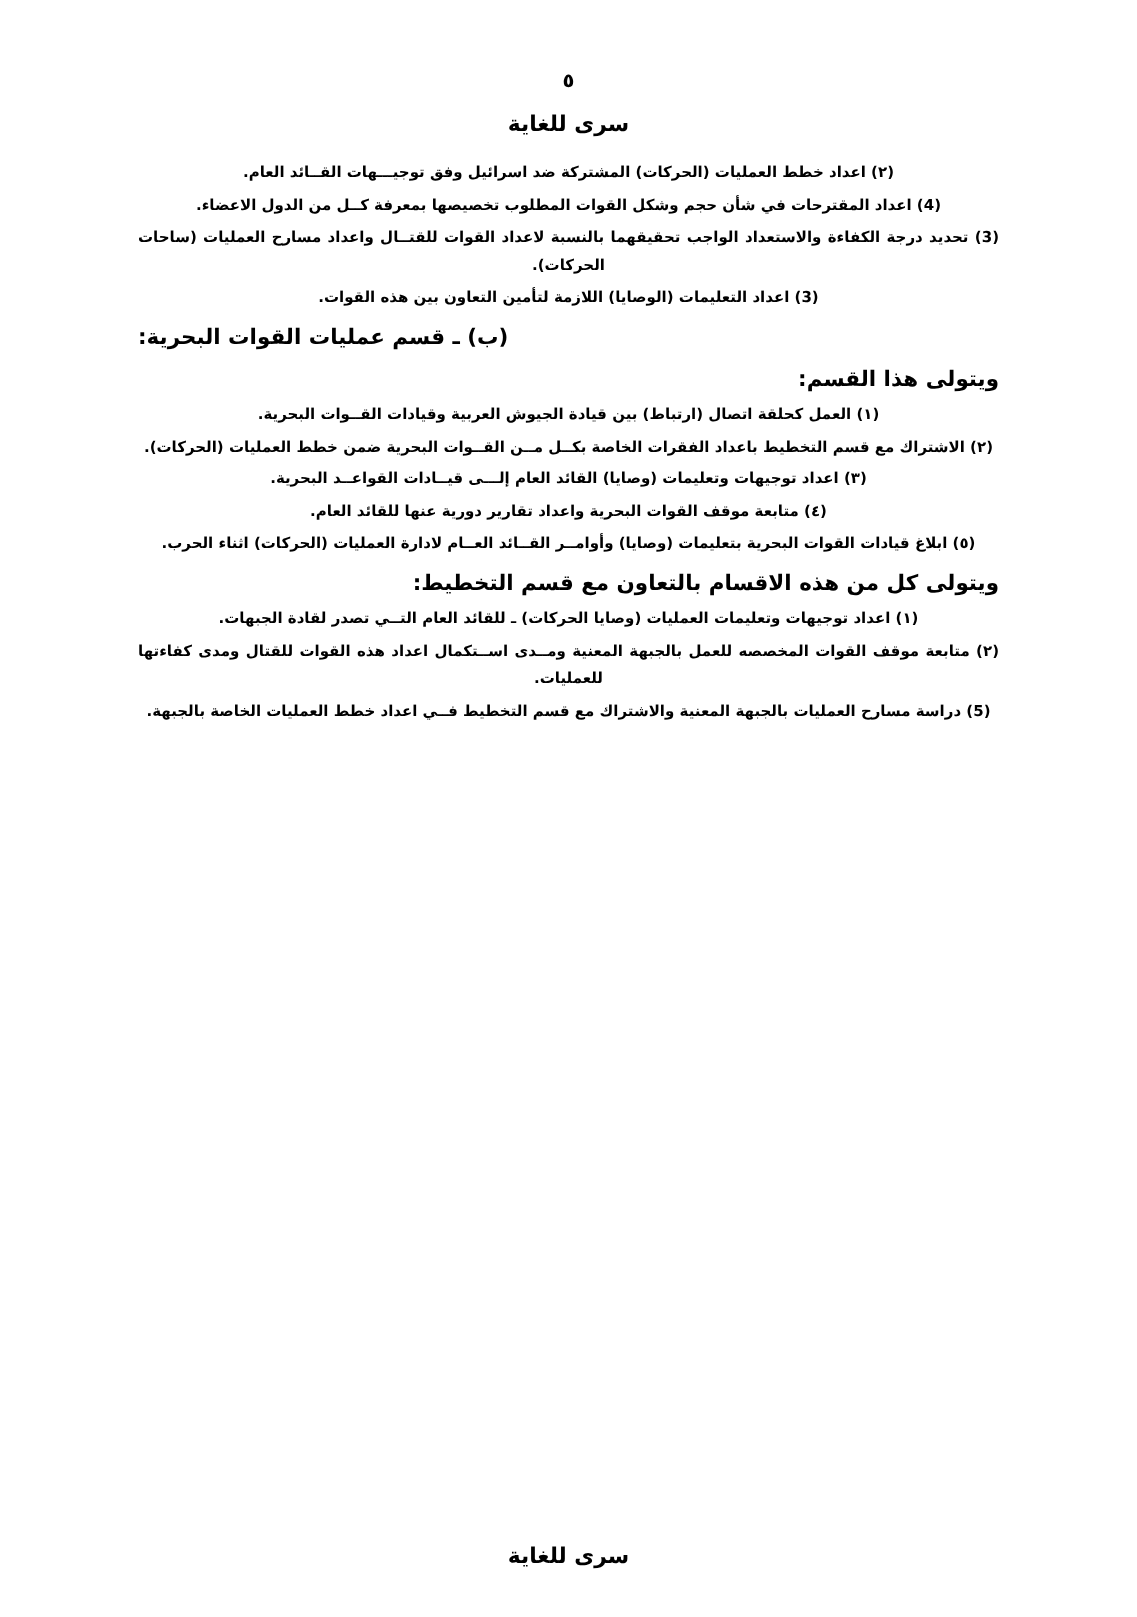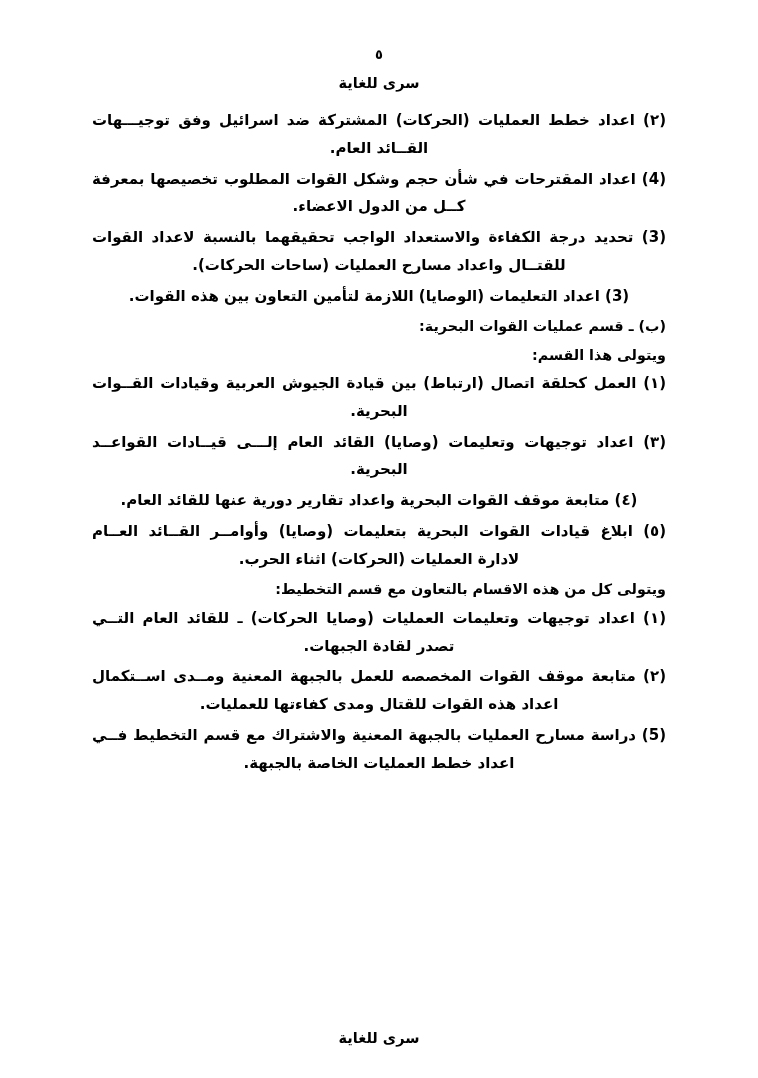--- a/index.html
+++ b/index.html
@@ -40,36 +40,36 @@
     text-align: center;
     font-size: 14.5px;
     font-weight: bold;
     position: absolute;
     left: 0;
     right: 0;
     bottom: 32px;
     letter-spacing: 0.5px;
   }
   .body-text {
-    font-size: 15px;
+    font-size: 10px;
     line-height: 1.85;
     text-align: justify;
     text-align-last: center;
     font-weight: bold;
     margin: 0 0 6px 0;
     direction: rtl;
   }
   .para {
     margin-bottom: 3px;
   }
   .heading {
     font-size: 14.3px;
     font-weight: bold;
     line-height: 1.85;
-    text-align: right;
+    text-align: left;
     margin: 0 0 2px 0;
     direction: rtl;
   }
   .sub-heading {
     font-size: 14.3px;
     font-weight: bold;
     line-height: 1.85;
     margin: 0 0 2px 0;
     direction: rtl;
   }
@@ -84,20 +84,21 @@
   <div class="classification">سرى للغاية</div>
 
   <div id="content">
       <div class="body-text para">(٢) اعداد خطط العمليات (الحركات) المشتركة ضد اسرائيل وفق توجيـــهات القــائد العام.</div>
       <div class="body-text para">(4) اعداد المقترحات في شأن حجم وشكل القوات المطلوب تخصيصها بمعرفة كــل من الدول الاعضاء.</div>
       <div class="body-text para">(3) تحديد درجة الكفاءة والاستعداد الواجب تحقيقهما بالنسبة لاعداد القوات للقتــال واعداد مسارح العمليات (ساحات الحركات).</div>
       <div class="body-text para">(3) اعداد التعليمات (الوصايا) اللازمة لتأمين التعاون بين هذه القوات.</div>
       <div class="heading">(ب) ـ قسم عمليات القوات البحرية:</div>
       <div class="sub-heading">ويتولى هذا القسم:</div>
       <div class="body-text para">(١) العمل كحلقة اتصال (ارتباط) بين قيادة الجيوش العربية وقيادات القــوات البحرية.</div>
+      <div class="body-text para">(٢) الاشتراك مع قسم التخطيط باعداد الفقرات الخاصة بكــل مــن القــوات البحرية ضمن خطط العمليات (الحركات).</div>
       <div class="body-text para">(٣) اعداد توجيهات وتعليمات (وصايا) القائد العام إلـــى قيــادات القواعــد البحرية.</div>
       <div class="body-text para">(٤) متابعة موقف القوات البحرية واعداد تقارير دورية عنها للقائد العام.</div>
       <div class="body-text para">(٥) ابلاغ قيادات القوات البحرية بتعليمات (وصايا) وأوامــر القــائد العــام لادارة العمليات (الحركات) اثناء الحرب.</div>
       <div class="sub-heading">ويتولى كل من هذه الاقسام بالتعاون مع قسم التخطيط:</div>
       <div class="body-text para">(١) اعداد توجيهات وتعليمات العمليات (وصايا الحركات) ـ للقائد العام التــي تصدر لقادة الجبهات.</div>
       <div class="body-text para">(٢) متابعة موقف القوات المخصصه للعمل بالجبهة المعنية ومــدى اســتكمال اعداد هذه القوات للقتال ومدى كفاءتها للعمليات.</div>
       <div class="body-text para">(5) دراسة مسارح العمليات بالجبهة المعنية والاشتراك مع قسم التخطيط فــي اعداد خطط العمليات الخاصة بالجبهة.</div>
     </div>
 
   <div class="classification-bottom">سرى للغاية</div>

